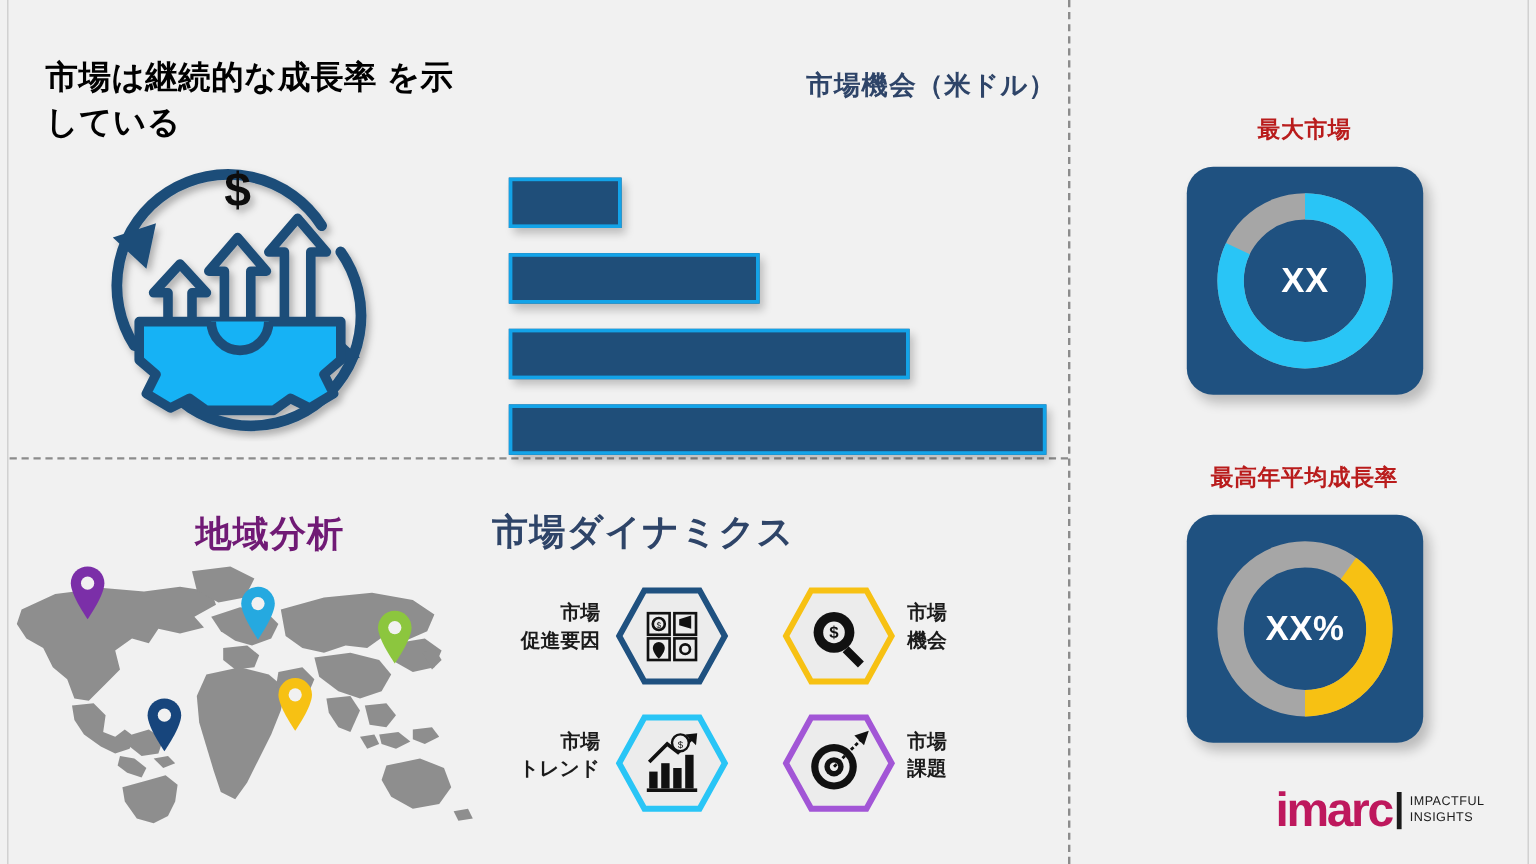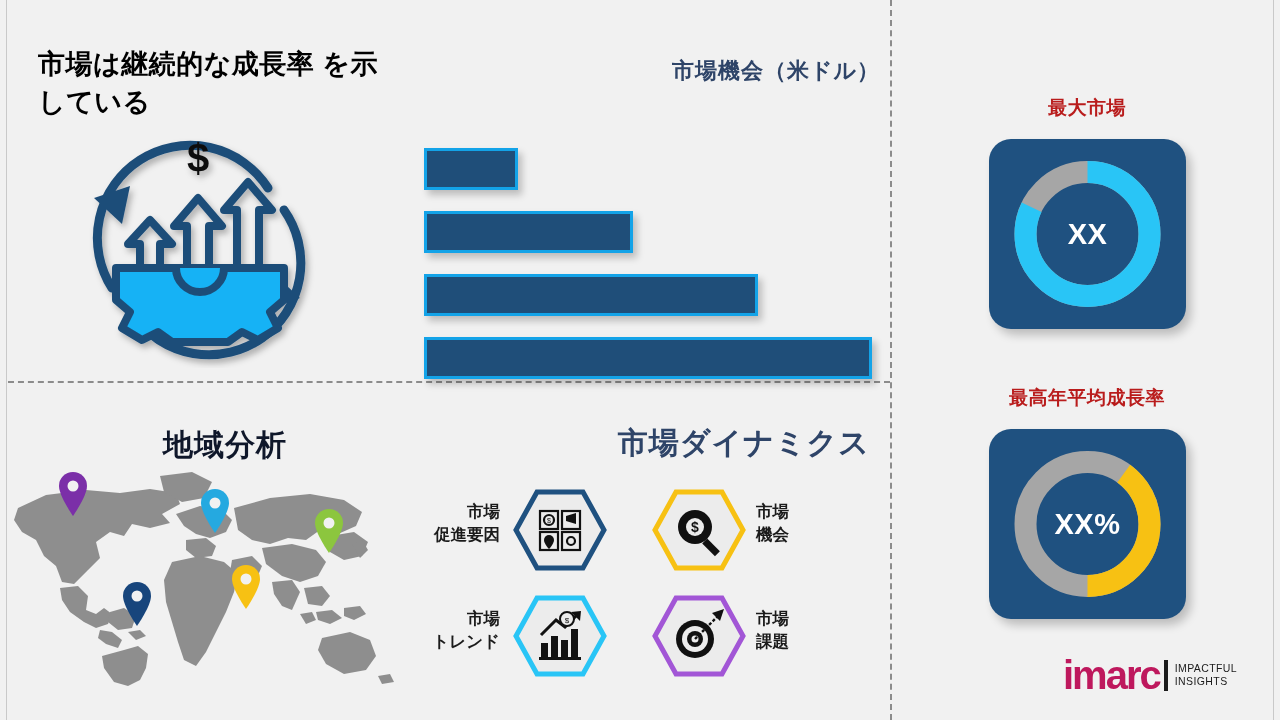--- a/index.html
+++ b/index.html
@@ -59,28 +59,28 @@
     color: #2e4468;
     letter-spacing: 1px;
   }
   .title-region {
     position: absolute;
     left: 60px; top: 425px;
     width: 330px;
     text-align: center;
     font-size: 30px;
     font-weight: 700;
-    color: #0f172a;
+    color: #701a75;
     letter-spacing: 1px;
   }
   .title-dynamics {
     position: absolute;
     left: 410px; top: 423px;
     width: 460px;
-    text-align: right;
+    text-align: left;
     font-size: 30px;
     font-weight: 700;
     color: #2e4468;
     letter-spacing: 1px;
   }
   .donut-title {
     position: absolute;
     width: 290px;
     text-align: center;
     font-size: 19px;

